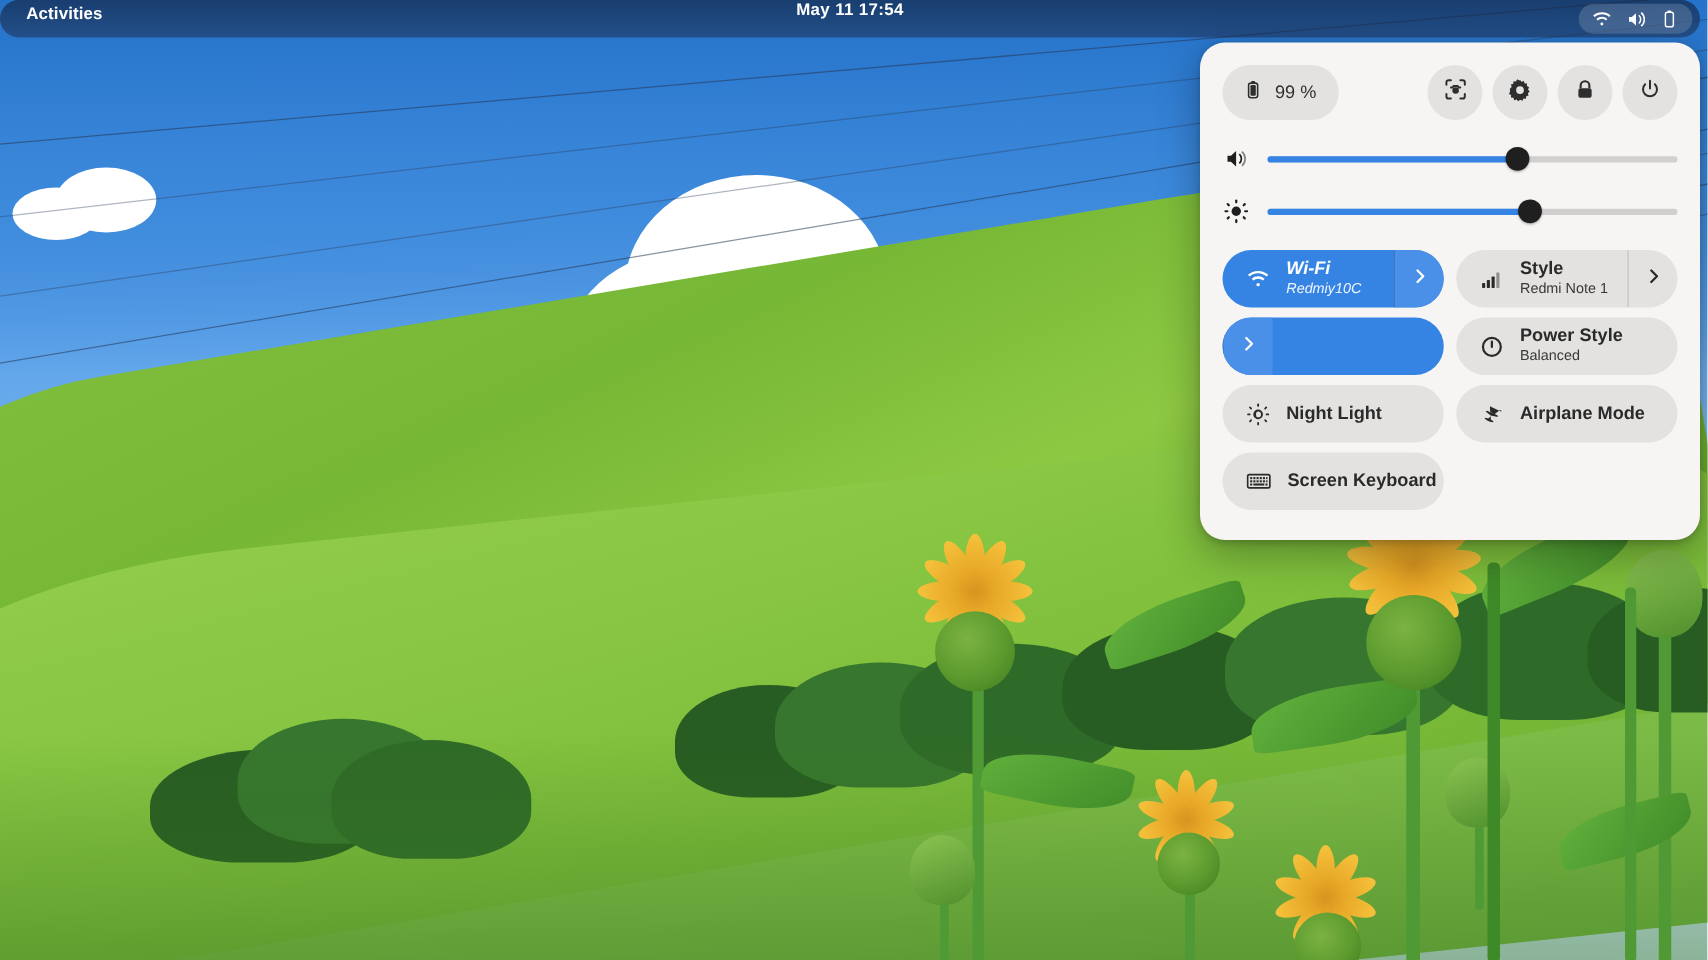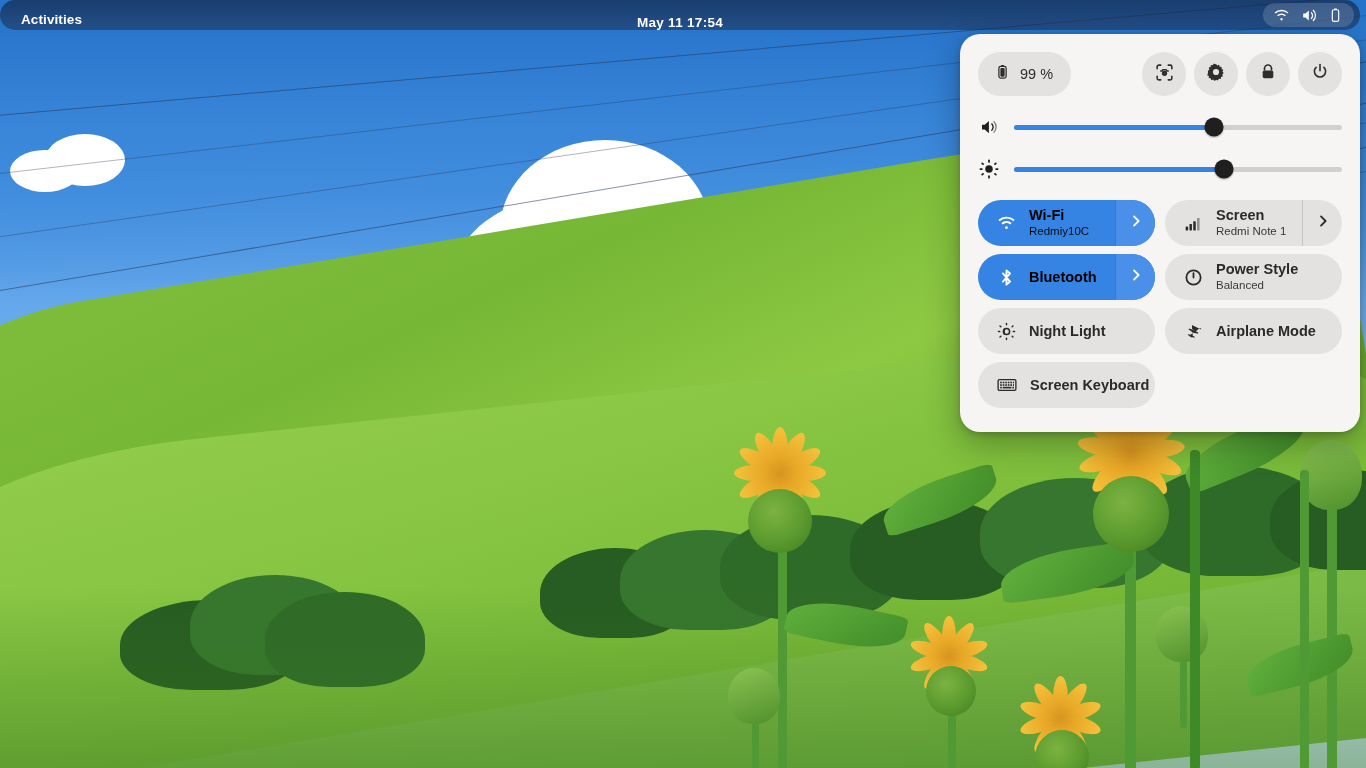--- a/index.html
+++ b/index.html
@@ -94,21 +94,21 @@
   }
   .sf-bud{
     position:absolute; border-radius:50% 50% 45% 45%;
     background:linear-gradient(160deg,#8cc452,#4f8f2c);
   }
 
   
   #topbar{
     position:absolute; left:0; top:0; width:1360px; height:30px;
     background:linear-gradient(180deg, rgba(18,30,56,.62) 0%, rgba(30,48,84,.56) 100%);
-    display:flex; align-items:flex-end; z-index:40;
+    display:flex; align-items:flex-start; z-index:40;
     color:#f4f4f4; font-size:13px; font-weight:bold;border-radius:15px;
   }
   #activities-button{
     margin-left:10px; padding:3px 11px; border-radius:14px;
     font-size:13.5px; font-weight:bold; color:#ffffff; cursor:pointer;
     letter-spacing:.1px;
   }
   #clock{
     position:absolute; left:0; right:0; text-align:center;
     font-size:13.5px; font-weight:bold; color:#ffffff; letter-spacing:.3px;
@@ -160,21 +160,21 @@
 
   
   .tile-grid{
     display:grid; grid-template-columns:1fr 1fr; gap:8px 10px;
     margin-top:10px;
   }
   .tile{
     display:flex; align-items:center; height:46px; border-radius:23px;
     background:#e3e2e0; color:#2a2a2a; cursor:pointer; overflow:hidden;
   }
-  .tile.active{ background:#3584e4; color:#000000; }
+  .tile.active{ background:#3584e4; color:#ffffff;font-style:italic; }
   .tile-main{
     flex:1; display:flex; align-items:center; gap:13px;
     padding-left:19px; height:100%; min-width:0;
   }
   .tile-ico{ flex:0 0 18px; display:flex; align-items:center; justify-content:center; }
   .tile-text{ display:flex; flex-direction:column; justify-content:center; min-width:0; }
   .tile-title{ font-size:14.5px; font-weight:bold; white-space:nowrap; line-height:1.15; }
   .tile-sub{ font-size:11.5px; font-weight:normal; opacity:.92; white-space:nowrap; line-height:1.25; }
   .tile-arrow{
     flex:0 0 40px; height:100%; display:flex; align-items:center; justify-content:center;
@@ -523,44 +523,34 @@
           <span class="tile-ico">
             <svg width="19" height="19" viewBox="0 0 16 16" fill="#2a2a2a">
               <rect x="1.4" y="10.5" width="2.1" height="3.3" rx="0.5"></rect>
               <rect x="4.6" y="8.4" width="2.1" height="5.4" rx="0.5"></rect>
               <rect x="7.8" y="6" width="2.1" height="7.8" rx="0.5"></rect>
               <rect x="11" y="3.3" width="2.1" height="10.5" rx="0.5" opacity=".45"></rect>
               <path d="M2 3.2l11.2 9.4" stroke="#2a2a2a" stroke-width="0"></path>
             </svg>
           </span>
           <span class="tile-text">
-            <span class="tile-title">Screen</span>
+            <span class="tile-title">Style</span>
             <span class="tile-sub">Redmi Note 1</span>
           </span>
         </div>
         <div class="tile-arrow">
           <span>
             <svg width="16" height="16" viewBox="0 0 16 16" fill="none" stroke="#2a2a2a" stroke-width="1.8" stroke-linecap="round" stroke-linejoin="round">
               <path d="M6 3.4L10.6 8 6 12.6"></path>
             </svg>
           </span>
         </div>
       </div>
 
       <div class="tile active">
-        <div class="tile-main">
-          <span class="tile-ico">
-            <svg width="19" height="19" viewBox="0 0 16 16" fill="none" stroke="#ffffff" stroke-width="1.6" stroke-linejoin="round" stroke-linecap="round">
-              <path d="M5 4.6L11 11.4 8 14V2l3 2.6L5 11.4"></path>
-            </svg>
-          </span>
-          <span class="tile-text">
-            <span class="tile-title single">Bluetooth</span>
-          </span>
-        </div>
         <div class="tile-arrow">
           <span>
             <svg width="16" height="16" viewBox="0 0 16 16" fill="none" stroke="#ffffff" stroke-width="1.8" stroke-linecap="round" stroke-linejoin="round">
               <path d="M6 3.4L10.6 8 6 12.6"></path>
             </svg>
           </span>
         </div>
       </div>
 
       <div class="tile">

